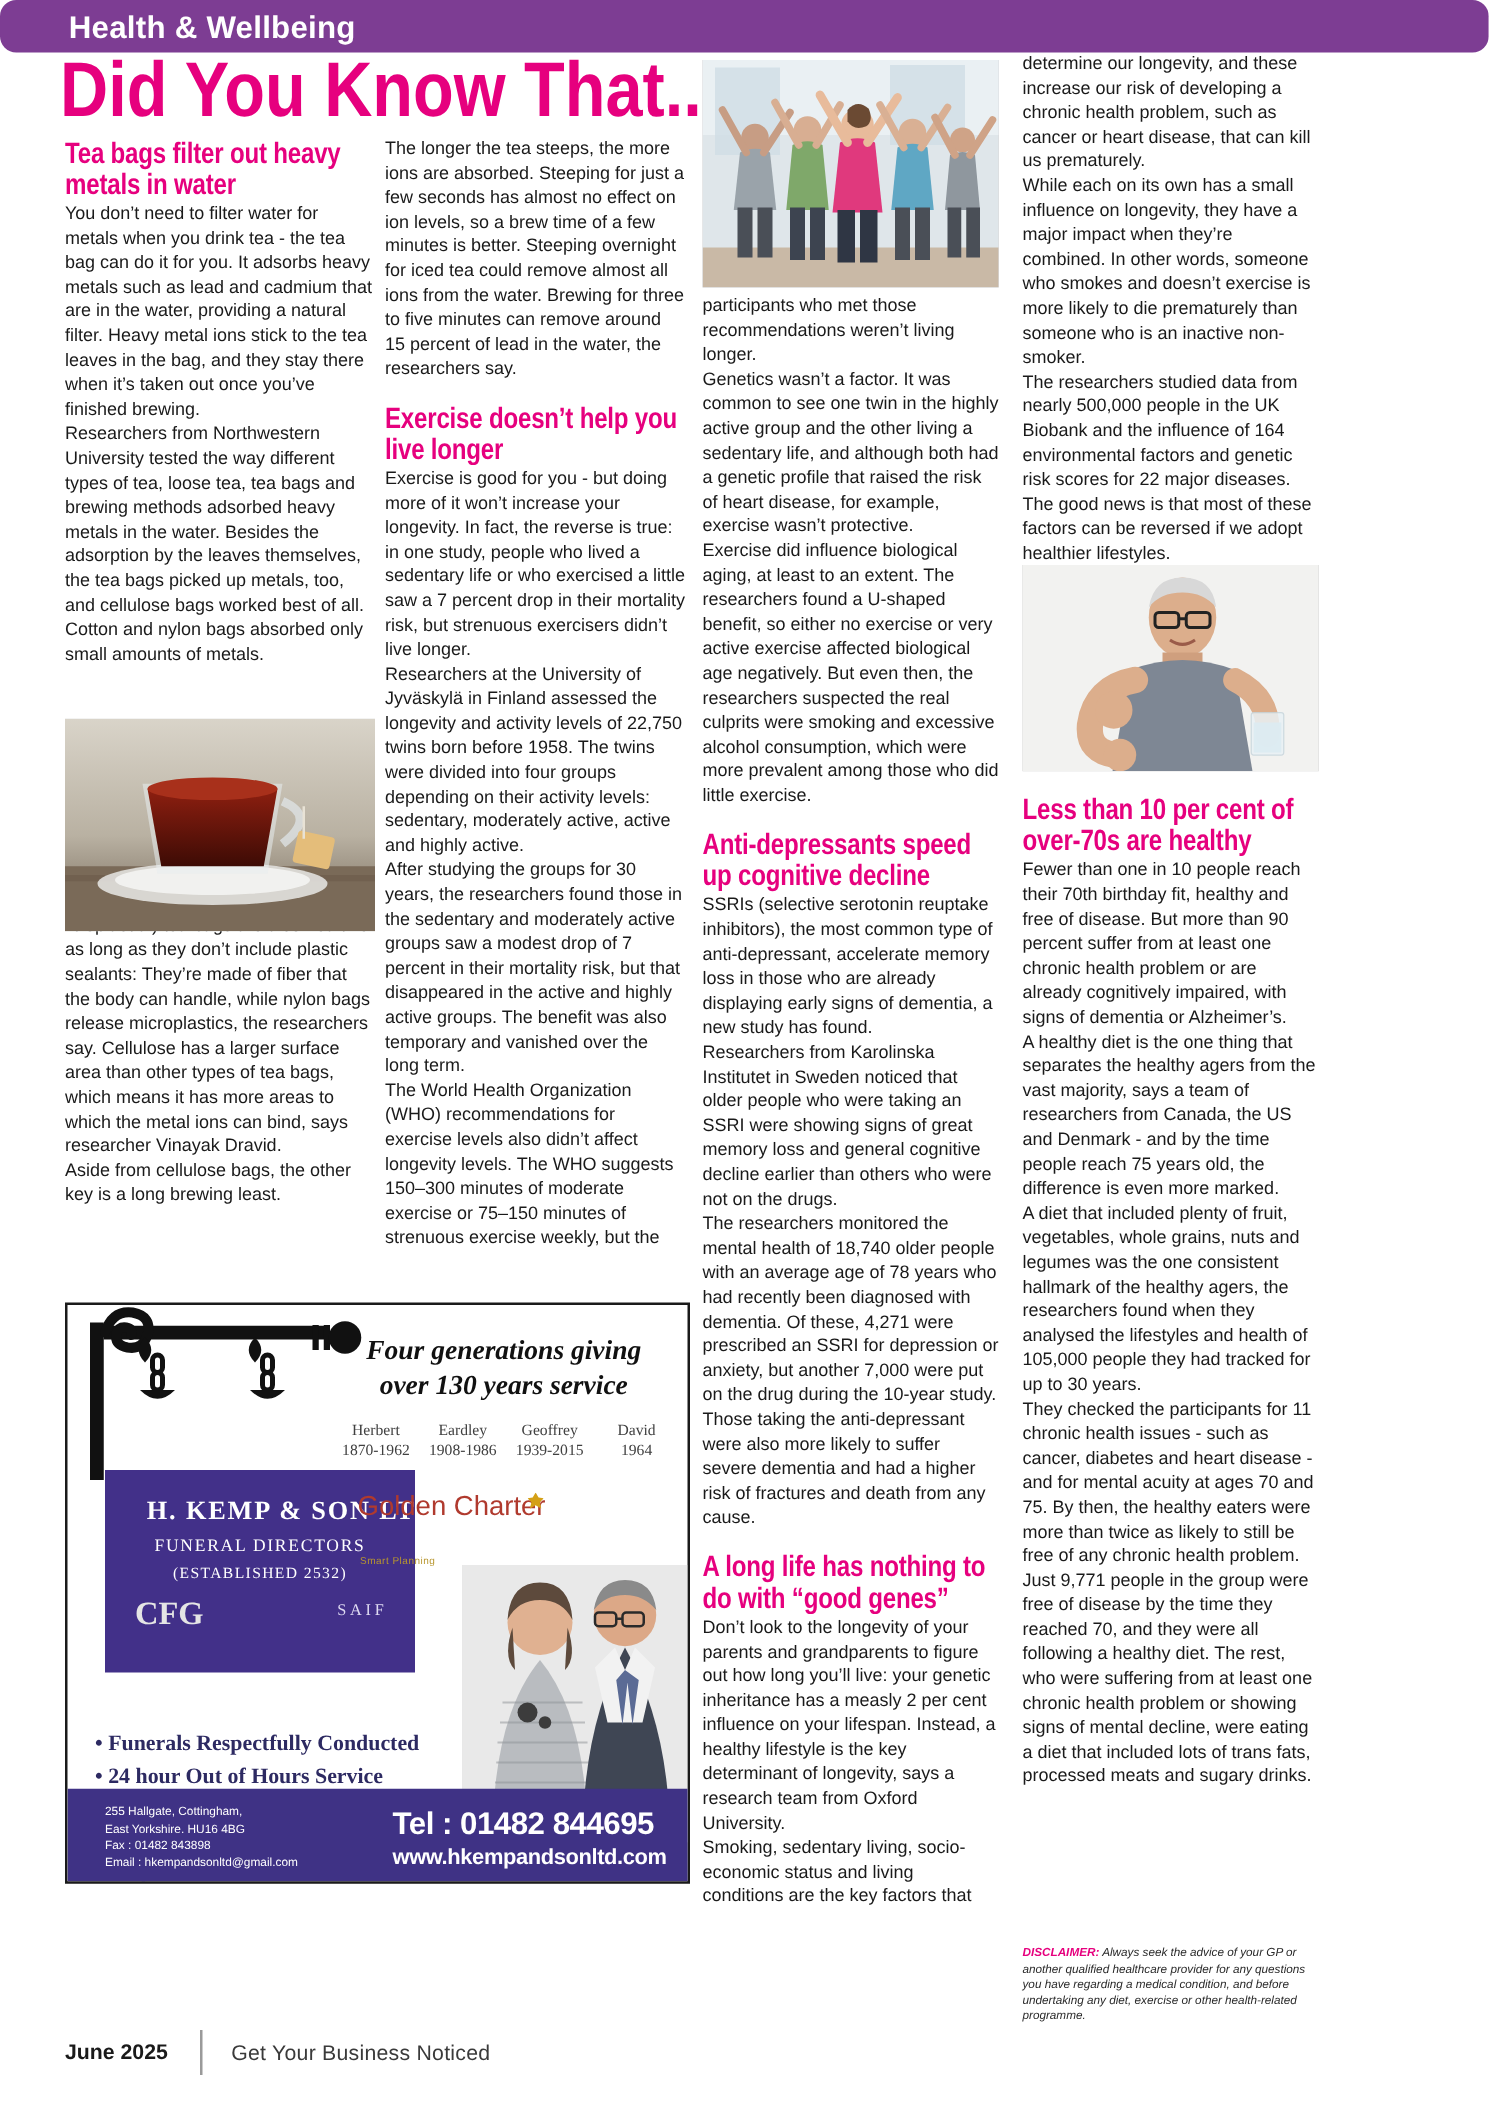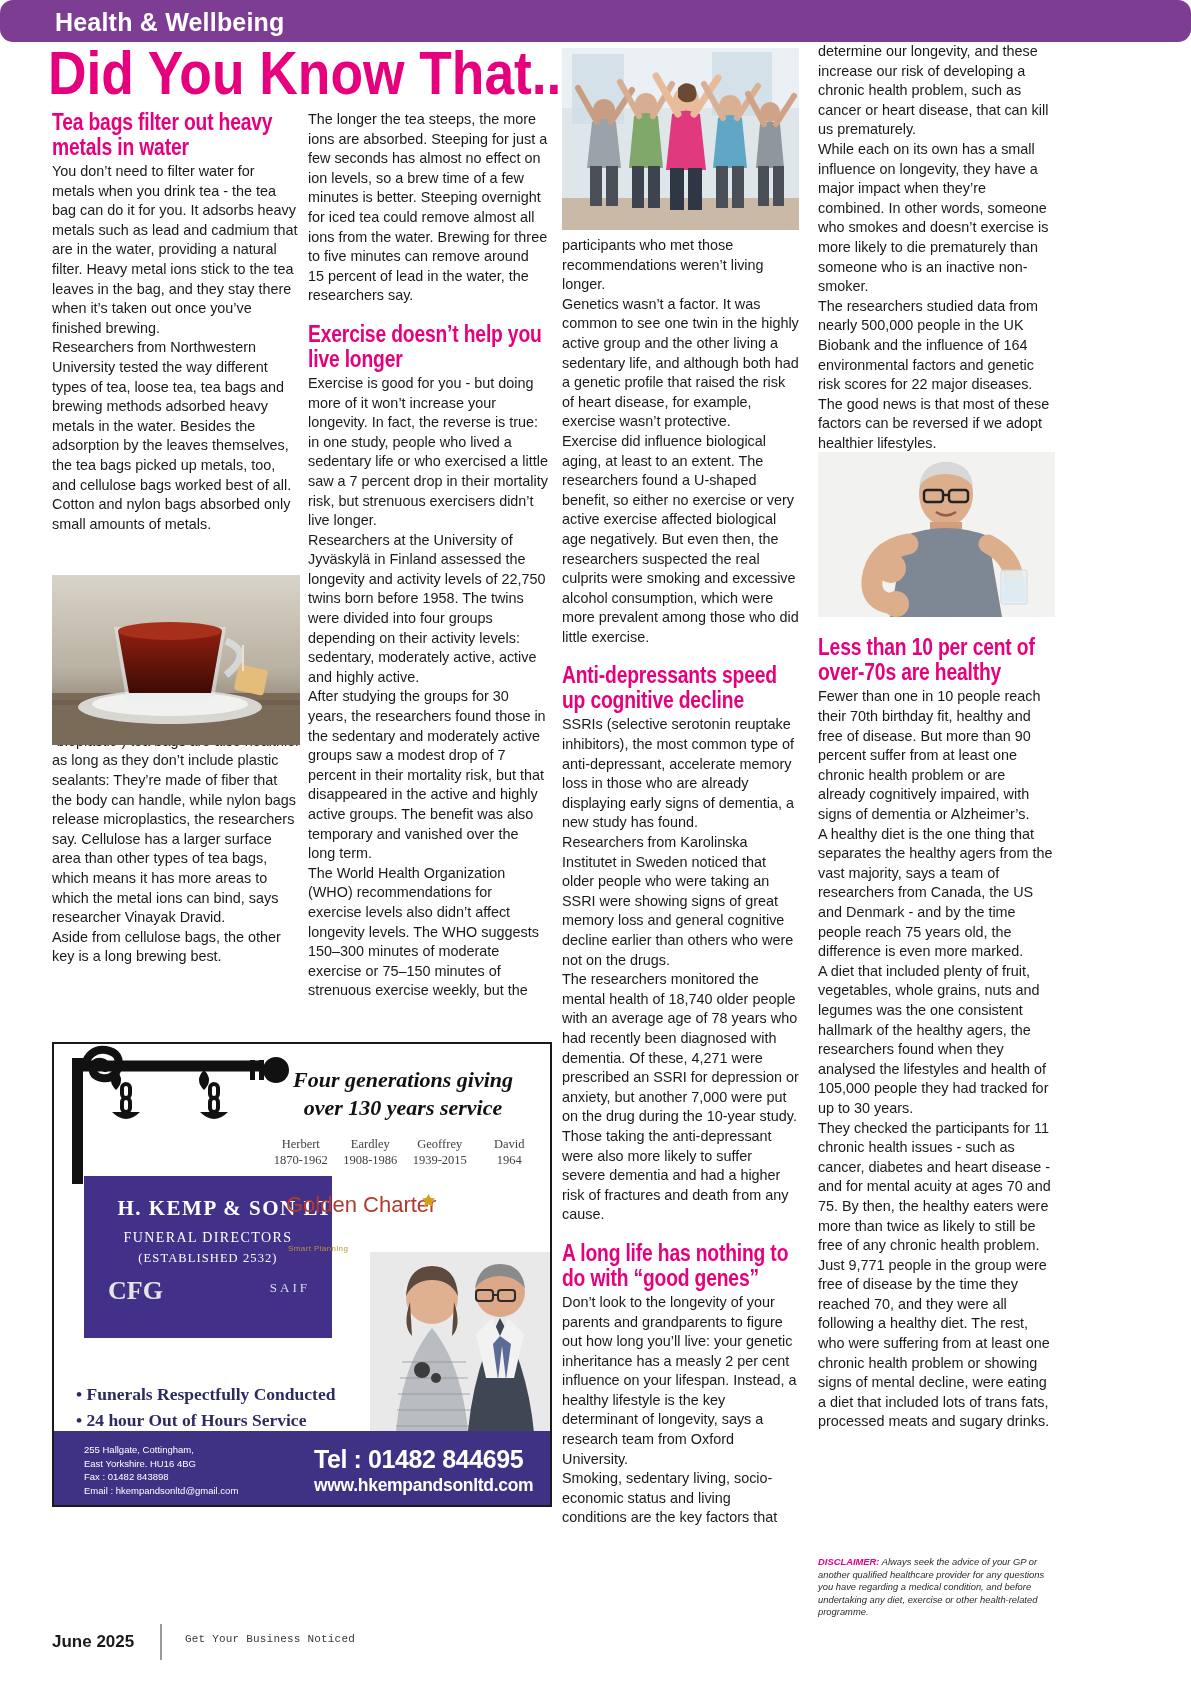--- a/index.html
+++ b/index.html
@@ -240,40 +240,40 @@
     position: absolute; left: 52px; top: 1632px;
     font-size: 17px; font-weight: bold; color: #1a1a1a;
     font-family: "Liberation Sans", sans-serif;
   }
   #footer-div {
     position: absolute; left: 160px; top: 1624px;
     width: 1.5px; height: 36px; background: #9a9a9a;
   }
   #footer-tag {
     position: absolute; left: 185px; top: 1633px;
-    font-size: 11px; color: #3a3a3a; letter-spacing: 0.2px;
-    font-family: Liberation Mono, monospace;
+    font-size: 17px; color: #3a3a3a; letter-spacing: 0.2px;
+    font-family: Liberation Sans, sans-serif;
   }
 </style>
 </head>
 <body>
 
 <div class="topband">
   <div class="topband-title">Health &amp; Wellbeing</div>
 </div>
 
 <div class="masthead">Did You Know That...</div>
 
 <div class="col" id="col1">
   <div class="head">Tea bags filter out heavy metals in water</div>
   <p>You don’t need to filter water for metals when you drink tea - the tea bag can do it for you. It adsorbs heavy metals such as lead and cadmium that are in the water, providing a natural filter. Heavy metal ions stick to the tea leaves in the bag, and they stay there when it’s taken out once you’ve finished brewing.</p>
   <p>Researchers from Northwestern University tested the way different types of tea, loose tea, tea bags and brewing methods adsorbed heavy metals in the water. Besides the adsorption by the leaves themselves, the tea bags picked up metals, too, and cellulose bags worked best of all. Cotton and nylon bags absorbed only small amounts of metals.</p>
   <div style="height:178px"></div>
   <p>Cellulose (paper, not cellulose-based “bioplastic”) tea bags are also healthier as long as they don’t include plastic sealants: They’re made of fiber that the body can handle, while nylon bags release microplastics, the researchers say. Cellulose has a larger surface area than other types of tea bags, which means it has more areas to which the metal ions can bind, says researcher Vinayak Dravid.</p>
-  <p>Aside from cellulose bags, the other key is a long brewing best.</p>
+  <p>Aside from cellulose bags, the other key is a long brewing least.</p>
 </div>
 
 <div class="photo" id="photo-tea">
   <svg width="248" height="170" viewBox="0 0 248 170">
     <defs>
       <linearGradient id="teabg" x1="0" y1="0" x2="0" y2="1">
         <stop offset="0%" stop-color="#d9d4c9"></stop>
         <stop offset="55%" stop-color="#b9b1a2"></stop>
         <stop offset="100%" stop-color="#6f6253"></stop>
       </linearGradient>

